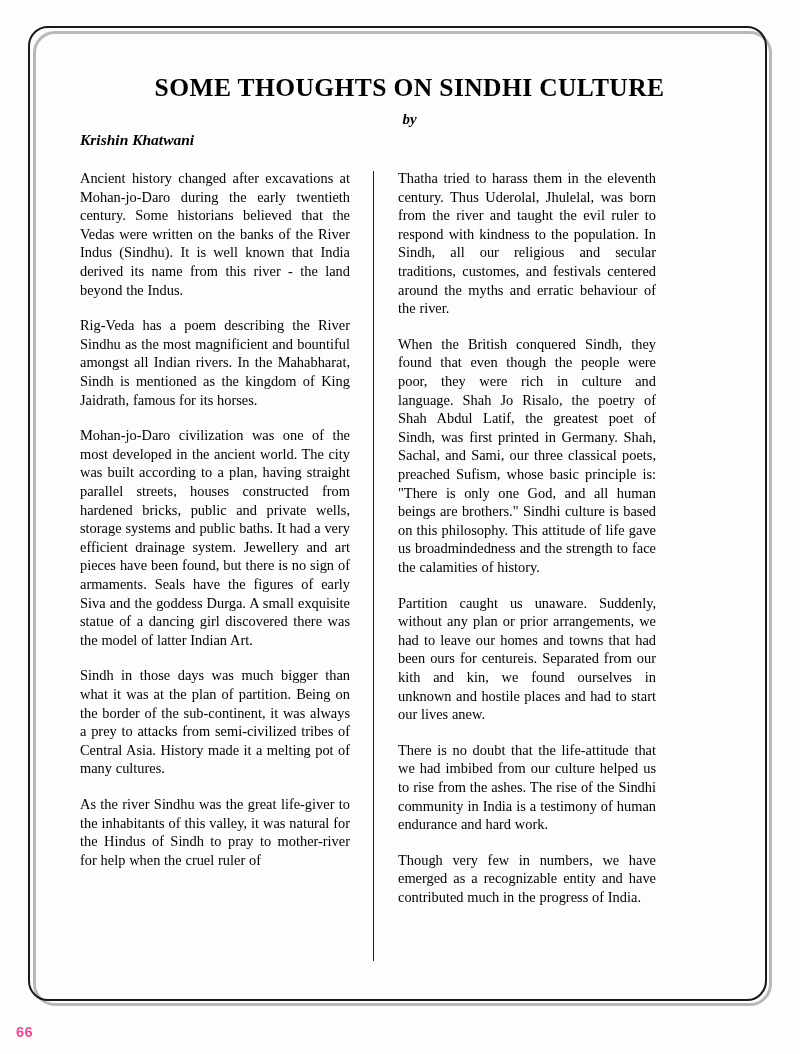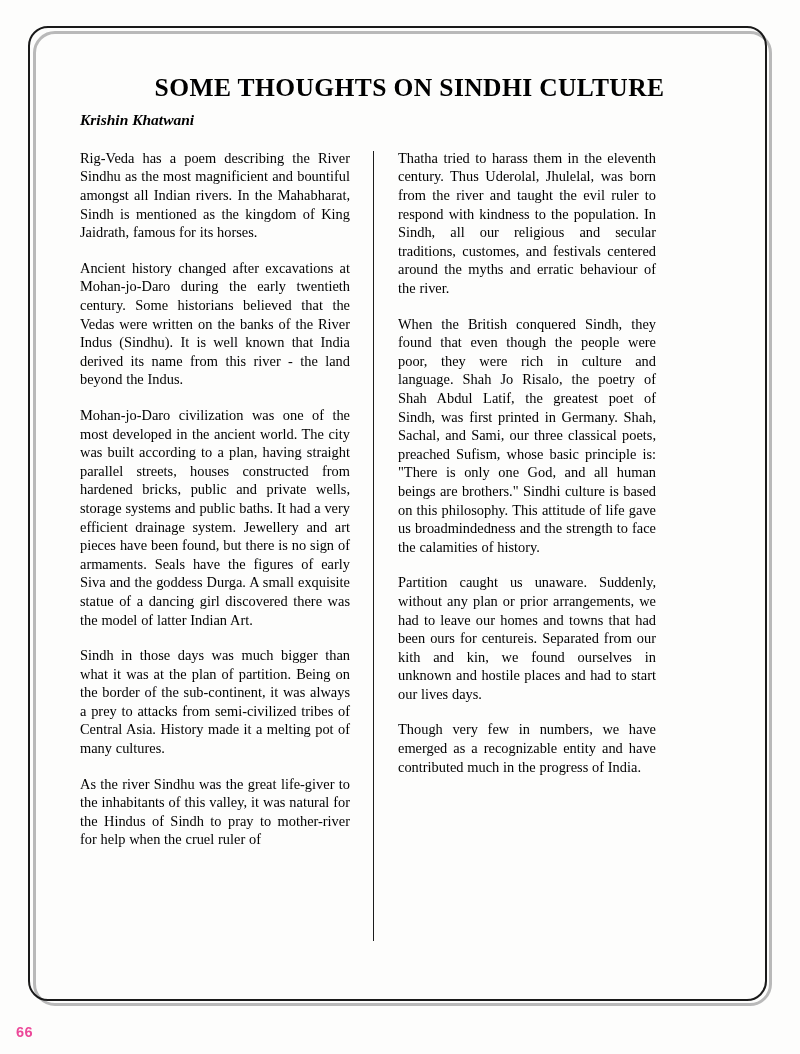--- a/index.html
+++ b/index.html
@@ -145,36 +145,38 @@
 </head>
 <body>
 
 <div class="page">
   <div class="paper-tint"></div>
   <div class="frame-shadow"></div>
   <div class="frame"></div>
 
   <div class="content">
     <h1 class="doc-title">SOME THOUGHTS ON SINDHI CULTURE</h1>
+    <div class="byline">by</div>
     <div class="author">Krishin Khatwani</div>
 
     <div class="columns">
       <div class="col-divider"></div>
 
       <div class="col col-left">
+        <p class="para">Ancient history changed after excavations at Mohan-jo-Daro during the early twentieth century. Some historians believed that the Vedas were written on the banks of the River Indus (Sindhu). It is well known that India derived its name from this river - the land beyond the Indus.</p>
         <p class="para">Rig-Veda has a poem describing the River Sindhu as the most magnificient and bountiful amongst all Indian rivers. In the Mahabharat, Sindh is mentioned as the kingdom of King Jaidrath, famous for its horses.</p>
-        <p class="para">Ancient history changed after excavations at Mohan-jo-Daro during the early twentieth century. Some historians believed that the Vedas were written on the banks of the River Indus (Sindhu). It is well known that India derived its name from this river - the land beyond the Indus.</p>
         <p class="para">Mohan-jo-Daro civilization was one of the most developed in the ancient world. The city was built according to a plan, having straight parallel streets,  houses constructed from hardened bricks, public and private wells, storage systems and public baths.  It had a very efficient drainage system. Jewellery and art pieces have been found, but there is no sign of armaments.  Seals have the figures of early Siva and the goddess Durga. A small exquisite statue of a dancing girl discovered there was the model of latter Indian Art.</p>
         <p class="para">Sindh in those days was much bigger than what it was at the plan of partition. Being on the border of the sub-continent, it was always a prey to attacks from semi-civilized tribes of Central Asia. History made it a melting pot of many cultures.</p>
         <p class="para">As the river Sindhu was the great life-giver to the inhabitants of this valley, it was natural for the Hindus of Sindh to pray to mother-river for help when the cruel ruler of</p>
       </div>
 
       <div class="col col-right">
         <p class="para">Thatha tried to harass them in the eleventh century. Thus Uderolal, Jhulelal, was born from the river and taught the evil ruler to respond with kindness to the population. In Sindh, all our religious and secular traditions, customes, and festivals centered around the myths and erratic behaviour of the river.</p>
         <p class="para">When the British conquered Sindh, they found that even though the people were poor, they were rich in culture and language. Shah Jo Risalo, the poetry of Shah Abdul Latif, the greatest poet of Sindh, was first printed in Germany. Shah, Sachal, and Sami, our three classical poets, preached Sufism, whose basic principle is: "There is only one God, and all human beings are brothers."  Sindhi culture is  based on this philosophy.  This attitude of life gave us broadmindedness and the strength to face the calamities of history.</p>
-        <p class="para">Partition caught us unaware. Suddenly, without any plan or prior arrangements, we had to leave our homes and towns that had been ours for centureis. Separated from our kith and kin, we found ourselves in unknown and hostile places and had to start our lives days.</p>
+        <p class="para">Partition caught us unaware. Suddenly, without any plan or prior arrangements, we had to leave our homes and towns that had been ours for centureis. Separated from our kith and kin, we found ourselves in unknown and hostile places and had to start our lives anew.</p>
+        <p class="para">There is no doubt that the life-attitude that we had imbibed from our culture helped us to rise from the ashes. The rise of the Sindhi community in India is a testimony of human endurance and hard work.</p>
         <p class="para">Though very few in numbers, we have emerged as a recognizable entity and have contributed much in the progress of India.</p>
       </div>
     </div>
   </div>
 
   <div class="page-number">66</div>
 </div>
 
 </body></html>

